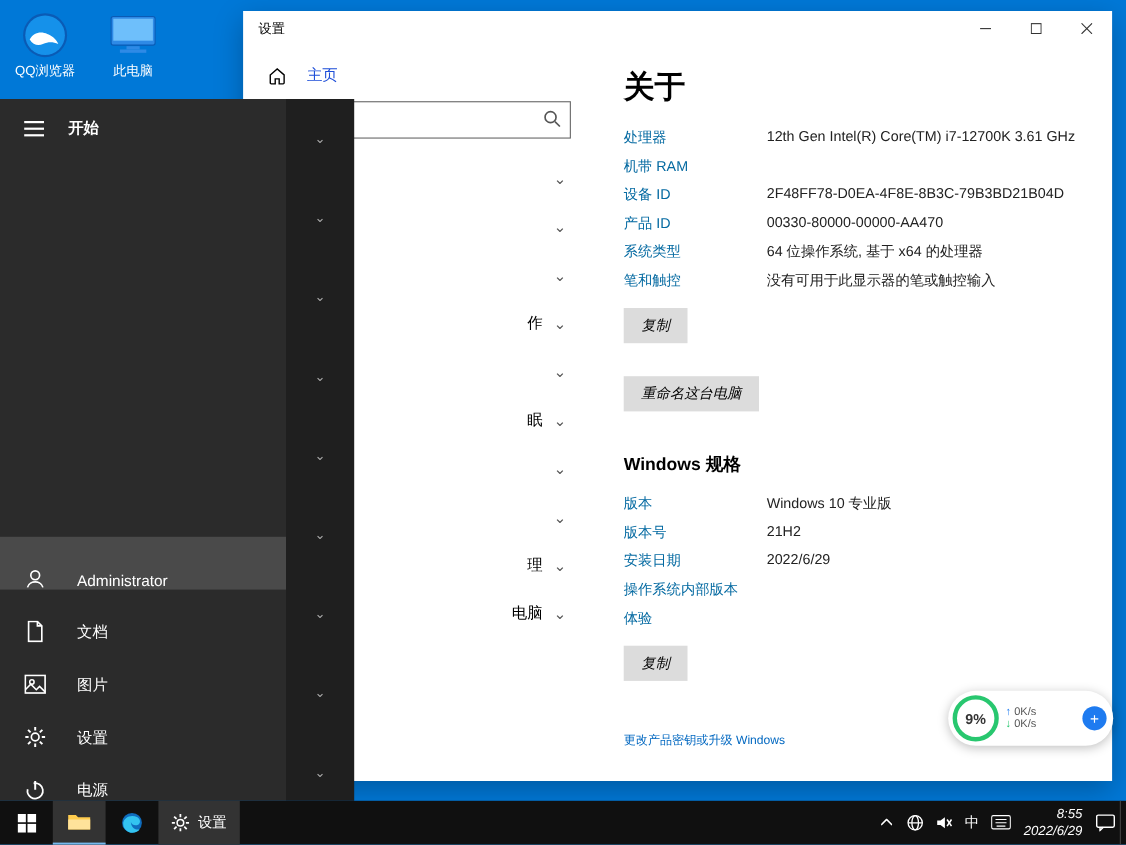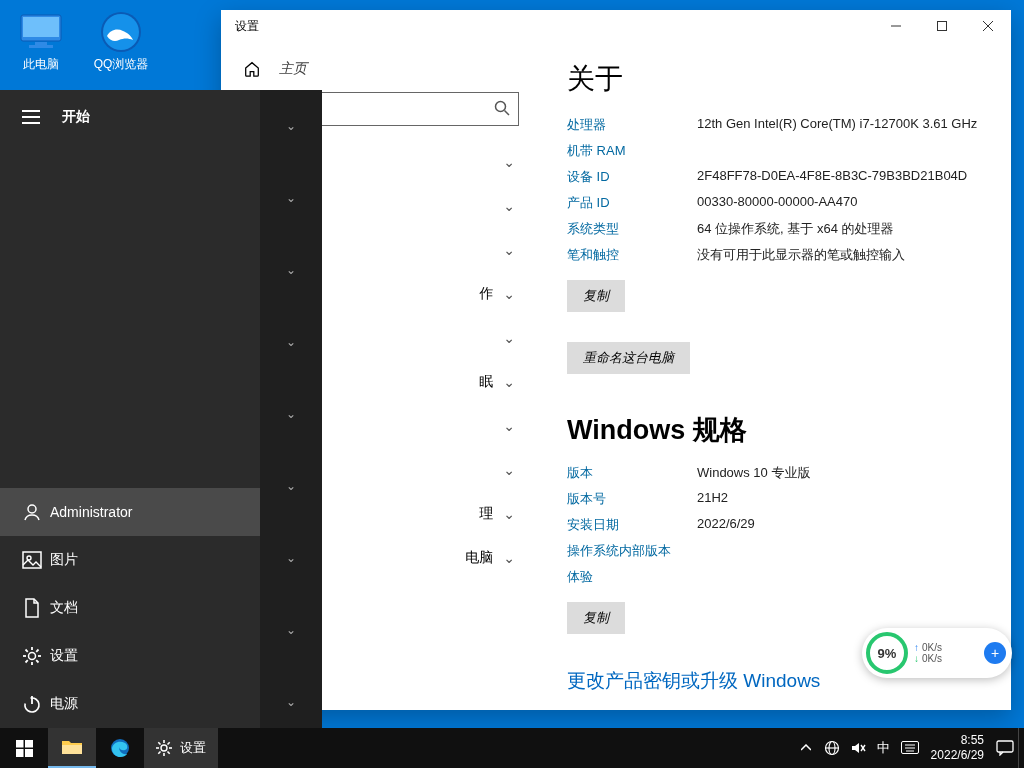--- a/index.html
+++ b/index.html
@@ -12,99 +12,99 @@
 
 
 .settings-window { position:absolute; left:221px; top:10px; width:790px; height:700px; background:#fff; box-shadow:0 8px 24px rgba(0,0,0,.25); display:flex; flex-direction:column; }
 .titlebar { height:32px; display:flex; align-items:center; padding-left:14px; font-size:12px; color:#000; }
 .titlebar-controls { margin-left:auto; display:flex; }
 .titlebar-btn { width:46px; height:32px; display:flex; align-items:center; justify-content:center; color:#555; font-size:10px; }
 .window-body { flex:1; display:flex; overflow:hidden; }
 
 
 .settings-left { width:320px; padding:12px 0 0 0; display:flex; flex-direction:column; }
-.home-row { display:flex; align-items:center; gap:18px; padding:6px 22px 14px 22px; color:#404040; font-size:14px;font-style:italic; }
+.home-row { display:flex; align-items:center; gap:18px; padding:6px 22px 14px 22px; color:#1d4ed8; font-size:14px; }
 .home-row svg { width:18px; height:18px; }
 .search-wrap { margin:0 22px 14px 22px; }
 .search-input { width:100%; height:34px; border:1px solid #666; padding:0 36px 0 10px; font-size:14px; outline:none; background:#fff; }
 .search-outer { position:relative; }
 .search-outer .mag { position:absolute; right:8px; top:7px; color:#555; }
 .nav-list { flex:1; overflow:auto; }
 .nav-item { height:44px; display:flex; align-items:center; justify-content:flex-end; padding-right:26px; color:#000; font-size:14px; position:relative; }
 .nav-item .chev { margin-left:10px; color:#555; font-size:14px; }
 .nav-item .lbl { text-align:right; min-width:60px; }
 
 
 .settings-right { flex:1; padding:18px 26px 0 26px; overflow:auto; color:#000; }
-.settings-right h1 { font-size:28px; font-weight:400; margin-bottom:14px; }
+.settings-right h1 { font-size:28px; font-weight:700; margin-bottom:14px; }
 .spec-list .row { display:flex; font-size:13px; padding:4px 0; }
 .spec-list .row .k { width:130px; color:#0369a1; }
 .spec-list .row .v { flex:1; color:#222; }
 .btn-gray { display:inline-block; background:#dcdcdc; border:none; padding:7px 16px; font-size:13px; margin:12px 0 18px 0; color:#000; cursor:default;font-style:italic; }
-.section-title { font-size:27px; font-weight:600; margin:20px 0 12px 0; }
-.link { color:#0067c0; font-size:19px; display:inline-block; margin-top:16px; }
+.section-title { font-size:16px; font-weight:600; margin:20px 0 12px 0; }
+.link { color:#0067c0; font-size:11px; display:inline-block; margin-top:28px; }
 
 
 .start-popout { position:absolute; left:0; top:90px; width:260px; bottom:40px; background:#2b2b2b; color:#fff; display:flex; flex-direction:column; }
 .start-popout .header { display:flex; align-items:center; gap:22px; padding:18px 22px 12px 22px; }
 .start-popout .header .burger { width:18px; height:14px; border-top:2px solid #fff; border-bottom:2px solid #fff; position:relative; }
 .start-popout .header .burger:before { content:""; position:absolute; top:4px; left:0; right:0; border-top:2px solid #fff; }
 .start-popout .header .title { font-size:14px; font-weight:600; }
 .start-fill { flex:1; }
-.start-item { display:flex; align-items:center; gap:8px; padding:0 22px; height:48px; font-size:14px; }
+.start-item { display:flex; align-items:flex-end; gap:28px; padding:0 22px; height:48px; font-size:14px; }
 .start-item.active { background:#4a4a4a; }
 .start-item .ic { width:20px; height:20px; display:flex; align-items:center; justify-content:center; }
 
 .start-col2 { position:absolute; left:260px; top:90px; width:62px; bottom:40px; background:#1f1f1f; color:#fff; }
 .col2-item { height:72px; display:flex; flex-direction:column; align-items:center; justify-content:center; font-size:12px; gap:4px; color:#ddd; position:relative; }
 .col2-chev { color:#aaa; font-size:12px; }
 
 
 .taskbar { position:absolute; left:0; right:0; bottom:0; height:40px; background:#101010; display:flex; align-items:center; color:#fff; }
 .task-btn { width:48px; height:40px; display:flex; align-items:center; justify-content:center; }
 .task-btn.active { background:#333; border-bottom:2px solid #76b9ed; }
 .task-label { display:flex; align-items:center; gap:8px; padding:0 12px; height:40px; background:#333; font-size:13px; }
 .task-right { margin-left:auto; display:flex; align-items:center; height:100%; }
 .tray-ic { width:26px; display:flex; align-items:center; justify-content:center; height:100%; font-size:13px; }
-.clock { padding:0 8px; font-size:12px; text-align:right; line-height:1.25; }
+.clock { padding:0 8px; font-size:12px; text-align:right; line-height:1.25;font-style:italic; }
 .show-desktop { width:6px; height:100%; border-left:1px solid #444; }
 
 
 .netwidget { position:absolute; right:12px; bottom:90px; width:150px; height:50px; background:#fff; border-radius:25px; box-shadow:0 2px 10px rgba(0,0,0,.25); display:flex; align-items:center; padding:4px 6px 4px 4px; gap:6px; }
 .netwidget .ring { width:42px; height:42px; border-radius:50%; border:4px solid #28c76f; display:flex; align-items:center; justify-content:center; font-size:13px; font-weight:600; color:#333; }
 .netwidget .speeds { flex:1; font-size:10px; color:#555; }
 .netwidget .speeds div { display:flex; align-items:center; gap:3px; }
 .netwidget .plus { width:22px; height:22px; border-radius:50%; background:#1e7bf0; color:#fff; display:flex; align-items:center; justify-content:center; font-size:14px; }
 
 svg { display:block; }
 </style>
 </head>
 <body>
 
 <div class="desktop-icons">
+  <div class="desktop-icon">
+    <div class="glyph">
+      <svg width="44" height="44" viewBox="0 0 44 44">
+          <circle cx="22" cy="22" r="20" fill="#0a5bb5"></circle>
+          <circle cx="22" cy="22" r="18" fill="#1591ea"></circle>
+          <path d="M8 26c3-6 10-8 16-5 3 1 8 4 10 9-5-2-9-2-14 0-4 2-9 1-12-4z" fill="#fff"></path>
+        </svg>
+    </div>
+    <span>QQ浏览器</span>
+  </div>
   <div class="desktop-icon">
     <div class="glyph">
       <svg width="44" height="40" viewBox="0 0 44 40">
           <rect x="2" y="3" width="40" height="26" rx="2" fill="#2e8ae6" stroke="#0a5bb5"></rect>
           <rect x="4" y="5" width="36" height="20" fill="#6ebffb"></rect>
           <rect x="16" y="30" width="12" height="3" fill="#2e8ae6"></rect>
           <rect x="10" y="33" width="24" height="3" fill="#2e8ae6"></rect>
         </svg>
     </div>
     <span>此电脑</span>
-  </div>
-  <div class="desktop-icon">
-    <div class="glyph">
-      <svg width="44" height="44" viewBox="0 0 44 44">
-          <circle cx="22" cy="22" r="20" fill="#0a5bb5"></circle>
-          <circle cx="22" cy="22" r="18" fill="#1591ea"></circle>
-          <path d="M8 26c3-6 10-8 16-5 3 1 8 4 10 9-5-2-9-2-14 0-4 2-9 1-12-4z" fill="#fff"></path>
-        </svg>
-    </div>
-    <span>QQ浏览器</span>
   </div>
 </div>
 
 <div class="settings-window">
   <div class="titlebar">
     <span>设置</span>
     <div class="titlebar-controls">
       <div class="titlebar-btn">
           <svg width="10" height="10">
             <line x1="0" y1="5" x2="10" y2="5" stroke="#333"></line>
@@ -254,36 +254,36 @@
         <span class="ic">
           <svg width="20" height="20" viewBox="0 0 20 20">
             <circle cx="10" cy="7" r="4" fill="none" stroke="#fff" stroke-width="1.5"></circle>
             <path d="M3 18c1-4 5-5 7-5s6 1 7 5" fill="none" stroke="#fff" stroke-width="1.5"></path>
           </svg>
         </span>
         <span>Administrator</span>
       </div>
       <div class="start-item">
         <span class="ic">
+          <svg width="18" height="20" viewBox="0 0 18 20">
+            <path d="M3 1h8l4 4v14H3z" fill="none" stroke="#fff" stroke-width="1.5"></path>
+            <path d="M11 1v4h4" fill="none" stroke="#fff" stroke-width="1.5"></path>
+          </svg>
+        </span>
+        <span>文档</span>
+      </div>
+      <div class="start-item">
+        <span class="ic">
           <svg width="20" height="18" viewBox="0 0 20 18">
             <rect x="1" y="1" width="18" height="16" fill="none" stroke="#fff" stroke-width="1.5"></rect>
             <circle cx="7" cy="7" r="2" fill="none" stroke="#fff" stroke-width="1.4"></circle>
             <path d="M1 14l5-5 5 5 3-3 5 5" fill="none" stroke="#fff" stroke-width="1.4"></path>
           </svg>
         </span>
         <span>图片</span>
-      </div>
-      <div class="start-item">
-        <span class="ic">
-          <svg width="18" height="20" viewBox="0 0 18 20">
-            <path d="M3 1h8l4 4v14H3z" fill="none" stroke="#fff" stroke-width="1.5"></path>
-            <path d="M11 1v4h4" fill="none" stroke="#fff" stroke-width="1.5"></path>
-          </svg>
-        </span>
-        <span>文档</span>
       </div>
       <div class="start-item">
         <span class="ic">
           <svg width="20" height="20" viewBox="0 0 20 20">
             <circle cx="10" cy="10" r="3.5" fill="none" stroke="#fff" stroke-width="1.5"></circle>
             <g stroke="#fff" stroke-width="1.8">
               <line x1="10" y1="1" x2="10" y2="4"></line>
               <line x1="10" y1="16" x2="10" y2="19"></line>
               <line x1="1" y1="10" x2="4" y2="10"></line>
               <line x1="16" y1="10" x2="19" y2="10"></line>

